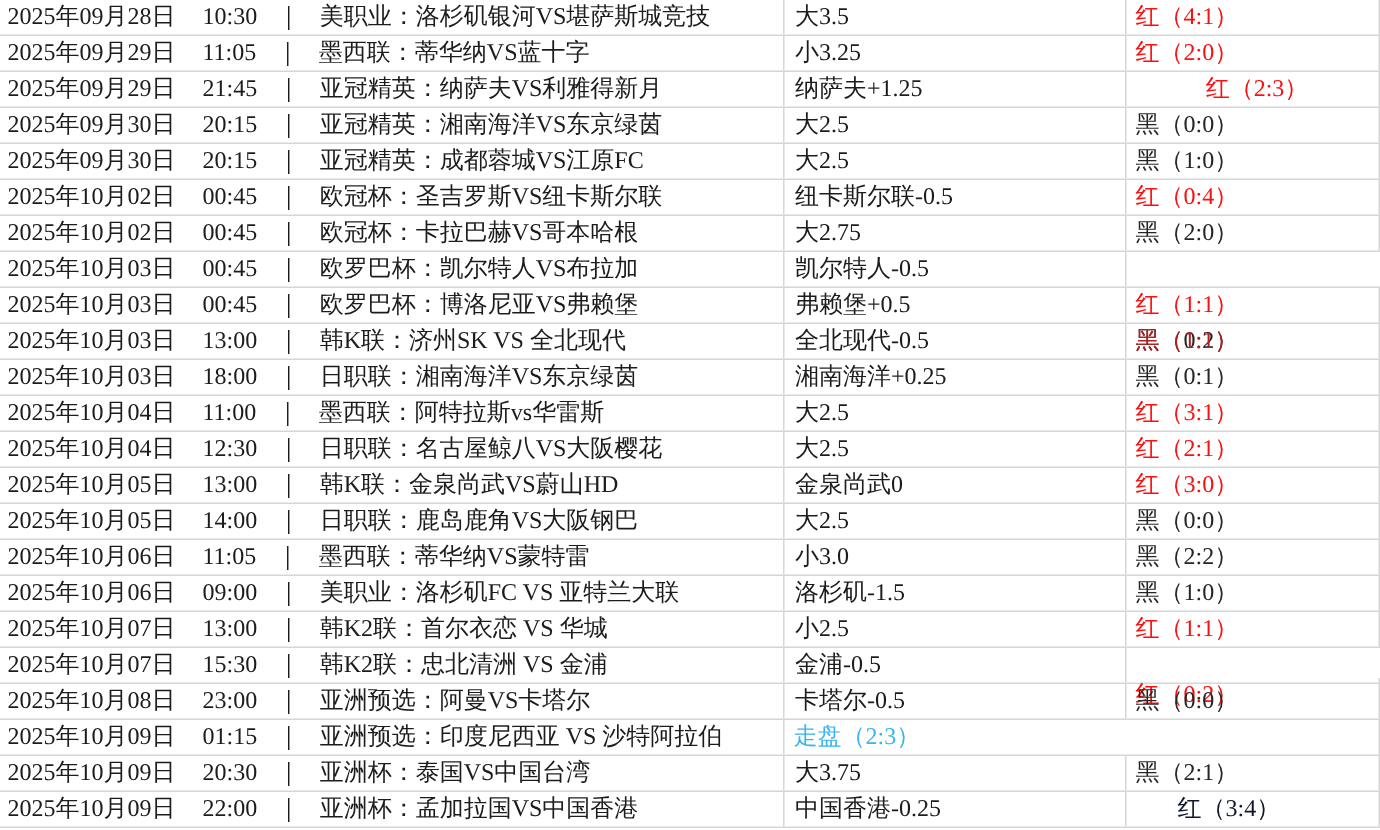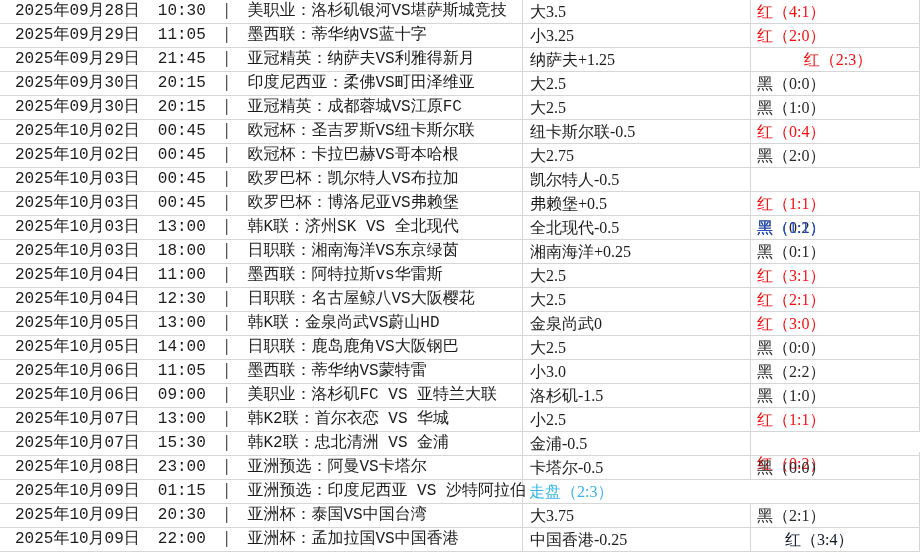--- a/index.html
+++ b/index.html
@@ -24,22 +24,21 @@
     background: #ffffff;
   }
   .cell {
     line-height: 23px;
     white-space: nowrap;
     overflow: visible;
   }
   .cell-match {
     width: 523px; min-width: 523px;
     border-right: 1px solid var(--grid);
-    padding-left: 15px;
-    font-family: Liberation Mono, monospace;
+    padding-left: 5px;
   }
   .cell-handicap {
     width: 228px; min-width: 228px;
     border-right: 1px solid var(--grid);
     padding-left: 7px;
   }
   .cell-result {
     flex: 1 1 auto;
     border-right: 1px solid var(--grid);
     padding-left: 6px;
@@ -72,21 +71,21 @@
   <div class="row">
     <div class="cell cell-match">
       <span class="date-text">2025年09月29日</span><span class="time-text">21:45</span><span class="separator-text">｜</span><span class="match-text">亚冠精英：纳萨夫VS利雅得新月</span>
     </div>
     <div class="cell cell-handicap">纳萨夫+1.25</div>
     <div class="cell cell-result" style="color: rgb(251, 15, 15); text-align: center;">红（2:3）</div>
   </div>
 
   <div class="row">
     <div class="cell cell-match">
-      <span class="date-text">2025年09月30日</span><span class="time-text">20:15</span><span class="separator-text">｜</span><span class="match-text">印度尼西亚：柔佛VS町田泽维亚</span>
+      <span class="date-text">2025年09月30日</span><span class="time-text">20:15</span><span class="separator-text">｜</span><span class="match-text">亚冠精英：湘南海洋VS东京绿茵</span>
     </div>
     <div class="cell cell-handicap">大2.5</div>
     <div class="cell cell-result" style="color: rgb(38, 38, 38);">黑（0:0）</div>
   </div>
 
   <div class="row">
     <div class="cell cell-match">
       <span class="date-text">2025年09月30日</span><span class="time-text">20:15</span><span class="separator-text">｜</span><span class="match-text">亚冠精英：成都蓉城VS江原FC</span>
     </div>
     <div class="cell cell-handicap">大2.5</div>
@@ -123,21 +122,21 @@
     </div>
     <div class="cell cell-handicap">弗赖堡+0.5</div>
     <div class="cell cell-result" style="color: rgb(251, 15, 15);">红（1:1）</div>
   </div>
 
   <div class="row">
     <div class="cell cell-match">
       <span class="date-text">2025年10月03日</span><span class="time-text">13:00</span><span class="separator-text">｜</span><span class="match-text">韩K联：济州SK VS 全北现代</span>
     </div>
     <div class="cell cell-handicap">全北现代-0.5</div>
-    <div class="cell cell-result" style="color: #1d4ed8;">黑（1:1）</div>
+    <div class="cell cell-result" style="color: #b91c1c;">黑（1:1）</div>
   </div>
 
   <div class="row">
     <div class="cell cell-match">
       <span class="date-text">2025年10月03日</span><span class="time-text">18:00</span><span class="separator-text">｜</span><span class="match-text">日职联：湘南海洋VS东京绿茵</span>
     </div>
     <div class="cell cell-handicap">湘南海洋+0.25</div>
     <div class="cell cell-result" style="color: rgb(38, 38, 38);">黑（0:1）</div>
   </div>
 

